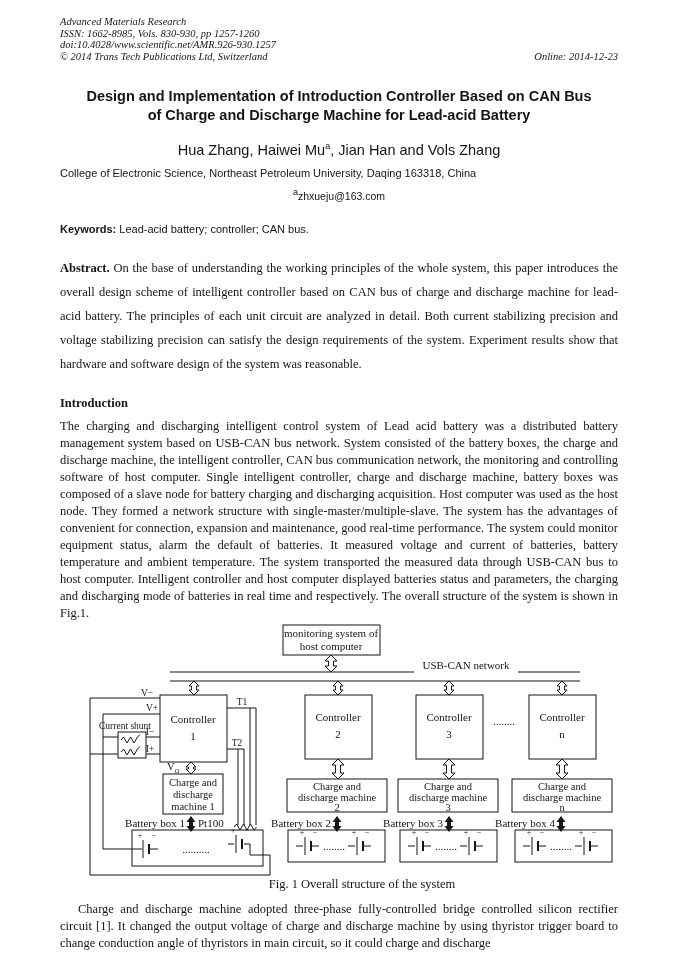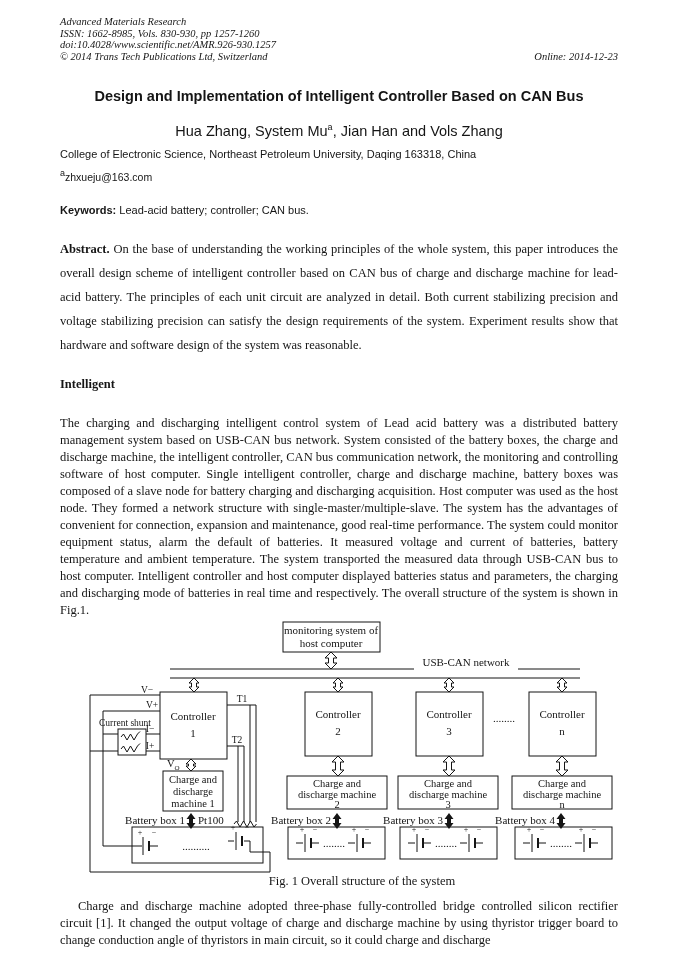--- a/index.html
+++ b/index.html
@@ -8,26 +8,26 @@
     padding:16px 60px 0 60px;background:#ffffff;color:#151515;
     font-family:"Liberation Serif",serif;overflow:hidden;
   }
   .jheader{display:flex;justify-content:space-between;align-items:flex-end;
     font-style:italic;font-size:10.5px;line-height:11.5px;}
   .title{margin-top:25px;text-align:center;font-family:"Liberation Sans",sans-serif;
     font-weight:bold;font-size:14.5px;line-height:19px;}
   .authors{margin-top:16px;text-align:center;font-family:"Liberation Sans",sans-serif;font-size:14.5px;}
   .authors sup,.email sup{font-size:9px;}
   .affil{margin-top:9px;text-align:left;font-family:"Liberation Sans",sans-serif;font-size:11px;}
-  .email{margin-top:8px;text-align:left;font-family:"Liberation Sans",sans-serif;font-size:10.5px;}
+  .email{margin-top:8px;text-align:center;font-family:"Liberation Sans",sans-serif;font-size:10.5px;}
   .keywords{margin-top:22px;font-family:"Liberation Sans",sans-serif;font-size:11px;}
   .b{font-weight:bold;}
   .abstract{margin-top:21px;font-size:12.5px;line-height:24px;text-align:justify;}
   .sechead{margin-top:20px;font-weight:bold;font-size:12.5px;}
-  .para{margin-top:23px;font-size:12.5px;line-height:17px;text-align:justify;}
+  .para{margin-top:7px;font-size:12.5px;line-height:17px;text-align:justify;}
   .fig{margin:0 0 0 -60px;}
   .fig svg{display:block;}
   .para2{font-size:12.5px;line-height:17px;text-align:justify;text-indent:18px;margin-top:1px;}
   svg text{font-family:"Liberation Serif",serif;fill:#151515;stroke:none;}
   .mid{text-anchor:middle}.end{text-anchor:end}
   .f11{font-size:11px}.f10{font-size:10.5px}.f9{font-size:9.5px}.f8{font-size:8px}.f12{font-size:12.5px}
   .wire{stroke:#151515;stroke-width:1;fill:none;}
   .wire2{stroke:#151515;stroke-width:2;fill:none;}
   .box{stroke:#151515;stroke-width:1;fill:none;}
   .ha{fill:#ffffff;stroke:#151515;stroke-width:1;}
@@ -40,34 +40,35 @@
   <div>
     <div>Advanced Materials Research</div>
     <div>ISSN: 1662-8985, Vols. 830-930, pp 1257-1260</div>
     <div>doi:10.4028/www.scientific.net/AMR.926-930.1257</div>
     <div>© 2014 Trans Tech Publications Ltd, Switzerland</div>
   </div>
   <div>Online: 2014-12-23</div>
 </div>
 
 <div class="title">
-  <div>Design and Implementation of Intelligent Controller Based on CAN Bus</div>
+  <div>Design and Implementation of Introduction Controller Based on CAN Bus</div>
+  <div>of Charge and Discharge Machine for Lead-acid Battery</div>
 </div>
 
-<div class="authors"><span>Hua Zhang, System Mu</span><sup>a</sup><span>, Jian Han and Vols Zhang</span></div>
+<div class="authors"><span>Hua Zhang, Haiwei Mu</span><sup>a</sup><span>, Jian Han and Vols Zhang</span></div>
 
 <div class="affil">College of Electronic Science, Northeast Petroleum University, Daqing 163318, China</div>
 
 <div class="email"><sup>a</sup><span>zhxueju@163.com</span></div>
 
 <div class="keywords"><span class="b">Keywords:</span><span> Lead-acid battery; controller; CAN bus.</span></div>
 
 <div class="abstract"><span class="b">Abstract.</span><span> On the base of understanding the working principles of the whole system, this paper introduces the overall design scheme of intelligent controller based on CAN bus of charge and discharge machine for lead-acid battery. The principles of each unit circuit are analyzed in detail. Both current stabilizing precision and voltage stabilizing precision can satisfy the design requirements of the system. Experiment results show that hardware and software design of the system was reasonable.</span></div>
 
-<div class="sechead">Intelligent</div>
+<div class="sechead">Introduction</div>
 
 <div class="para">The charging and discharging intelligent control system of Lead acid battery was a distributed battery management system based on USB-CAN bus network. System consisted of the battery boxes, the charge and discharge machine, the intelligent controller, CAN bus communication network, the monitoring and controlling software of host computer. Single intelligent controller, charge and discharge machine, battery boxes was composed of a slave node for battery charging and discharging acquisition. Host computer was used as the host node. They formed a network structure with single-master/multiple-slave. The system has the advantages of convenient for connection, expansion and maintenance, good real-time performance. The system could monitor equipment status, alarm the default of batteries. It measured voltage and current of batteries, battery temperature and ambient temperature. The system transported the measured data through USB-CAN bus to host computer. Intelligent controller and host computer displayed batteries status and parameters, the charging and discharging mode of batteries in real time and respectively. The overall structure of the system is shown in Fig.1.</div>
 
 <div class="fig">
 <svg width="678" height="278" viewBox="0 0 678 278">
 
   <g class="box">
     <rect x="283" y="3" width="97" height="30"></rect>
     <rect x="160" y="73" width="67" height="67"></rect>
     <rect x="305" y="73" width="67" height="64"></rect>

